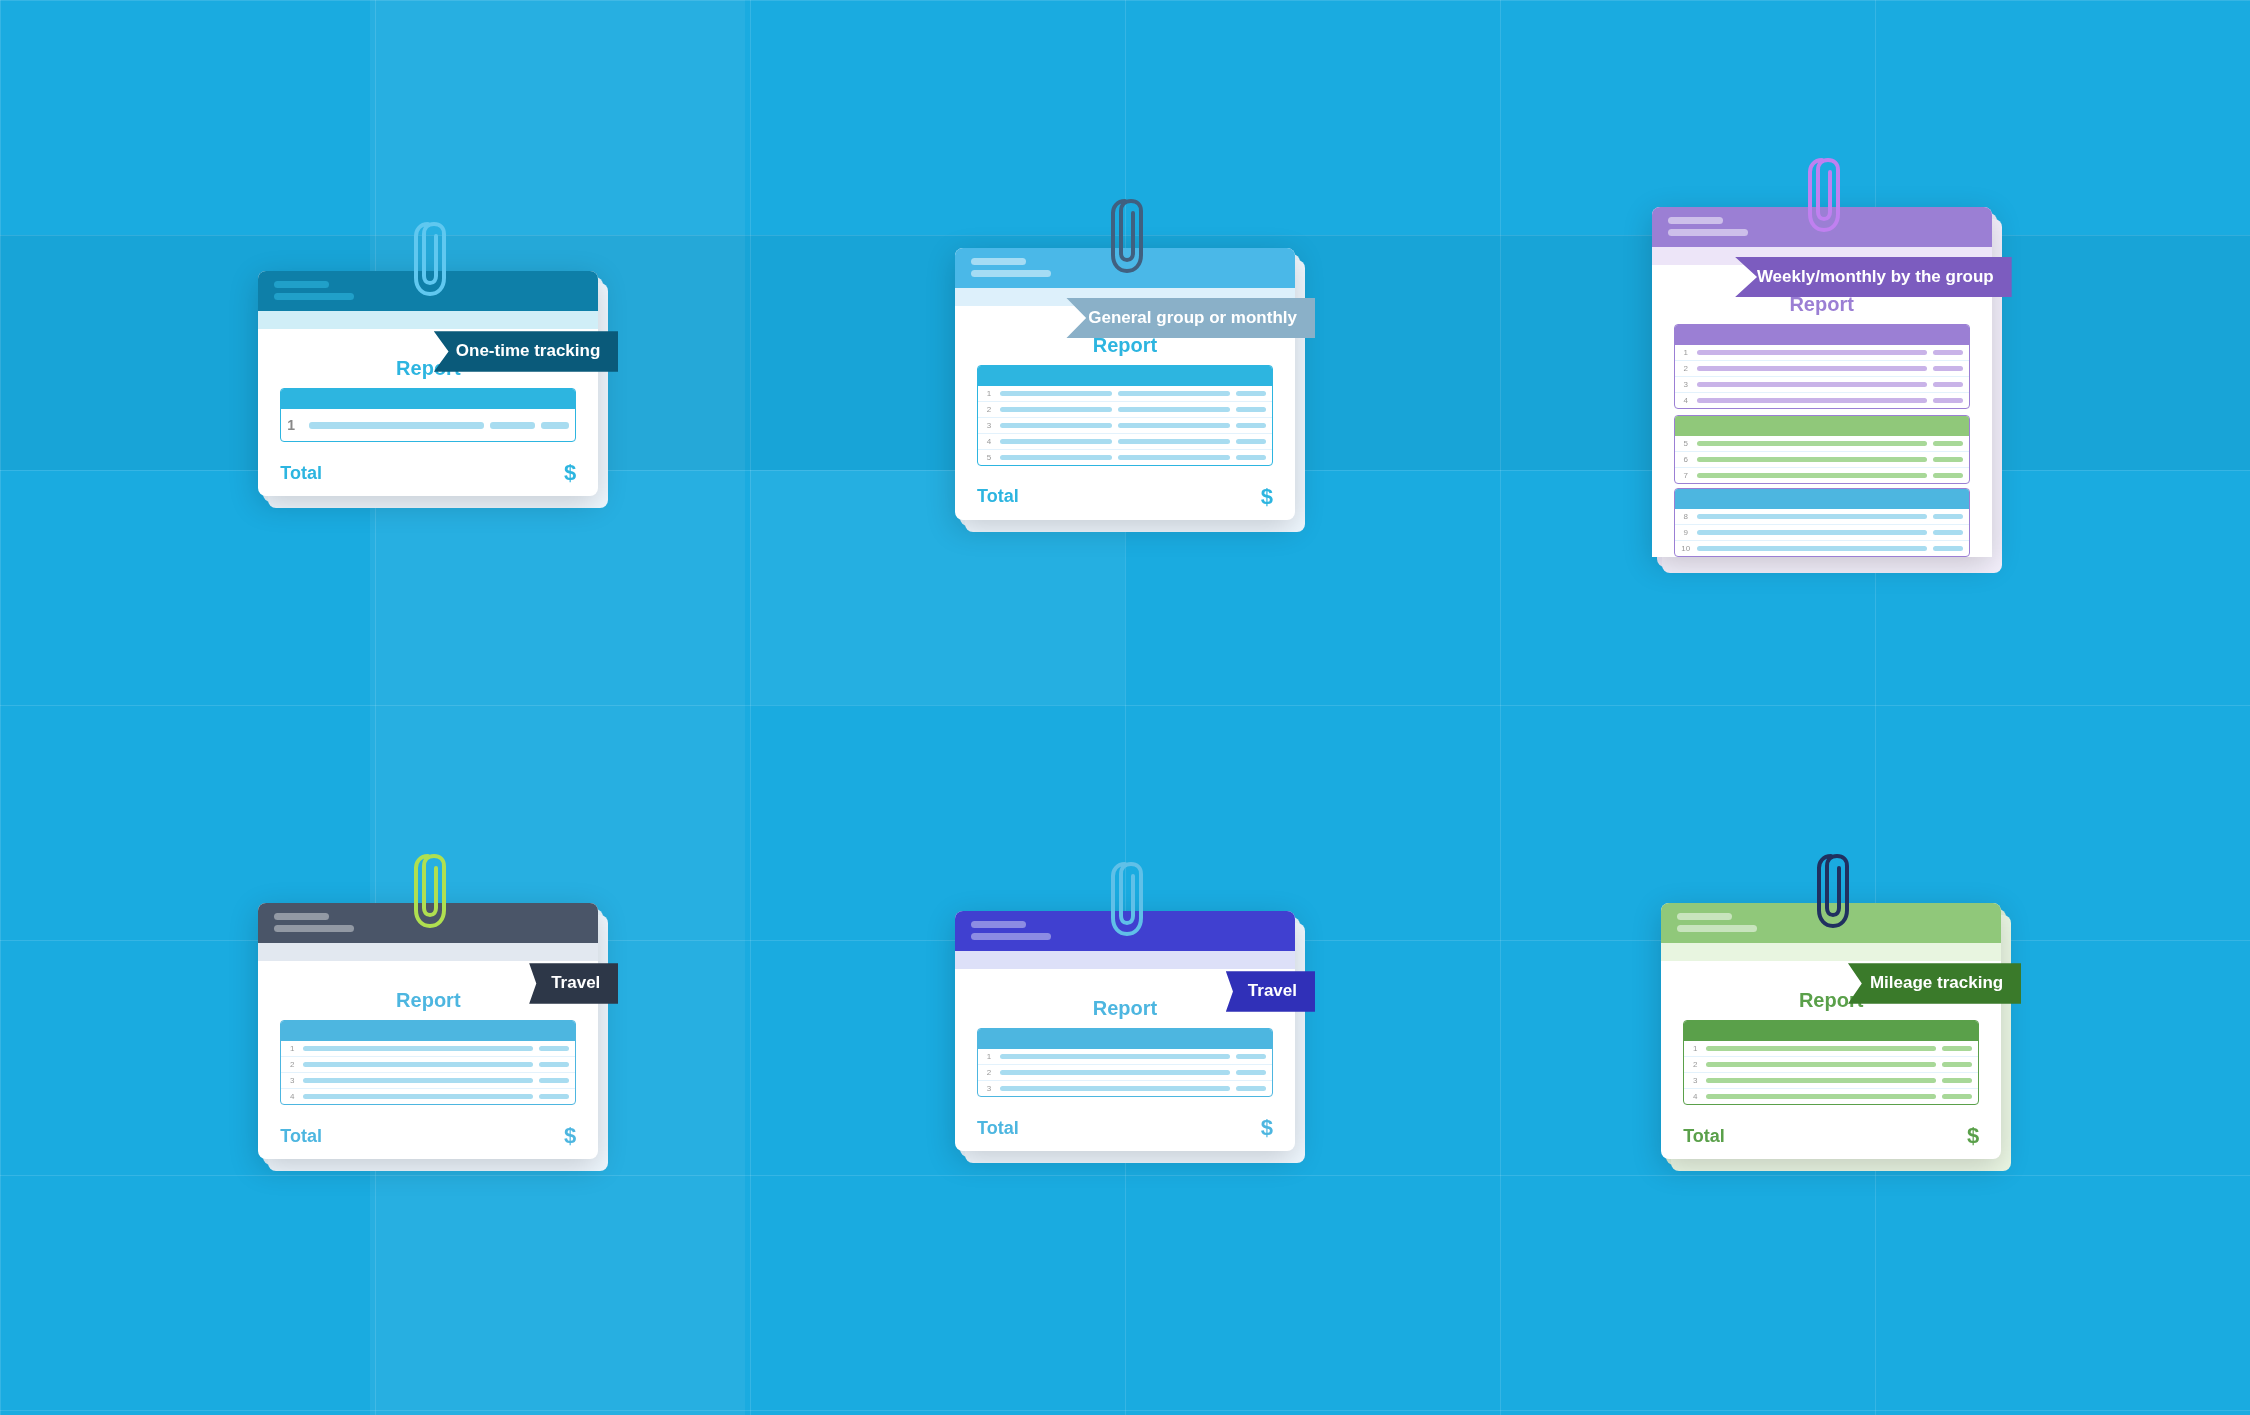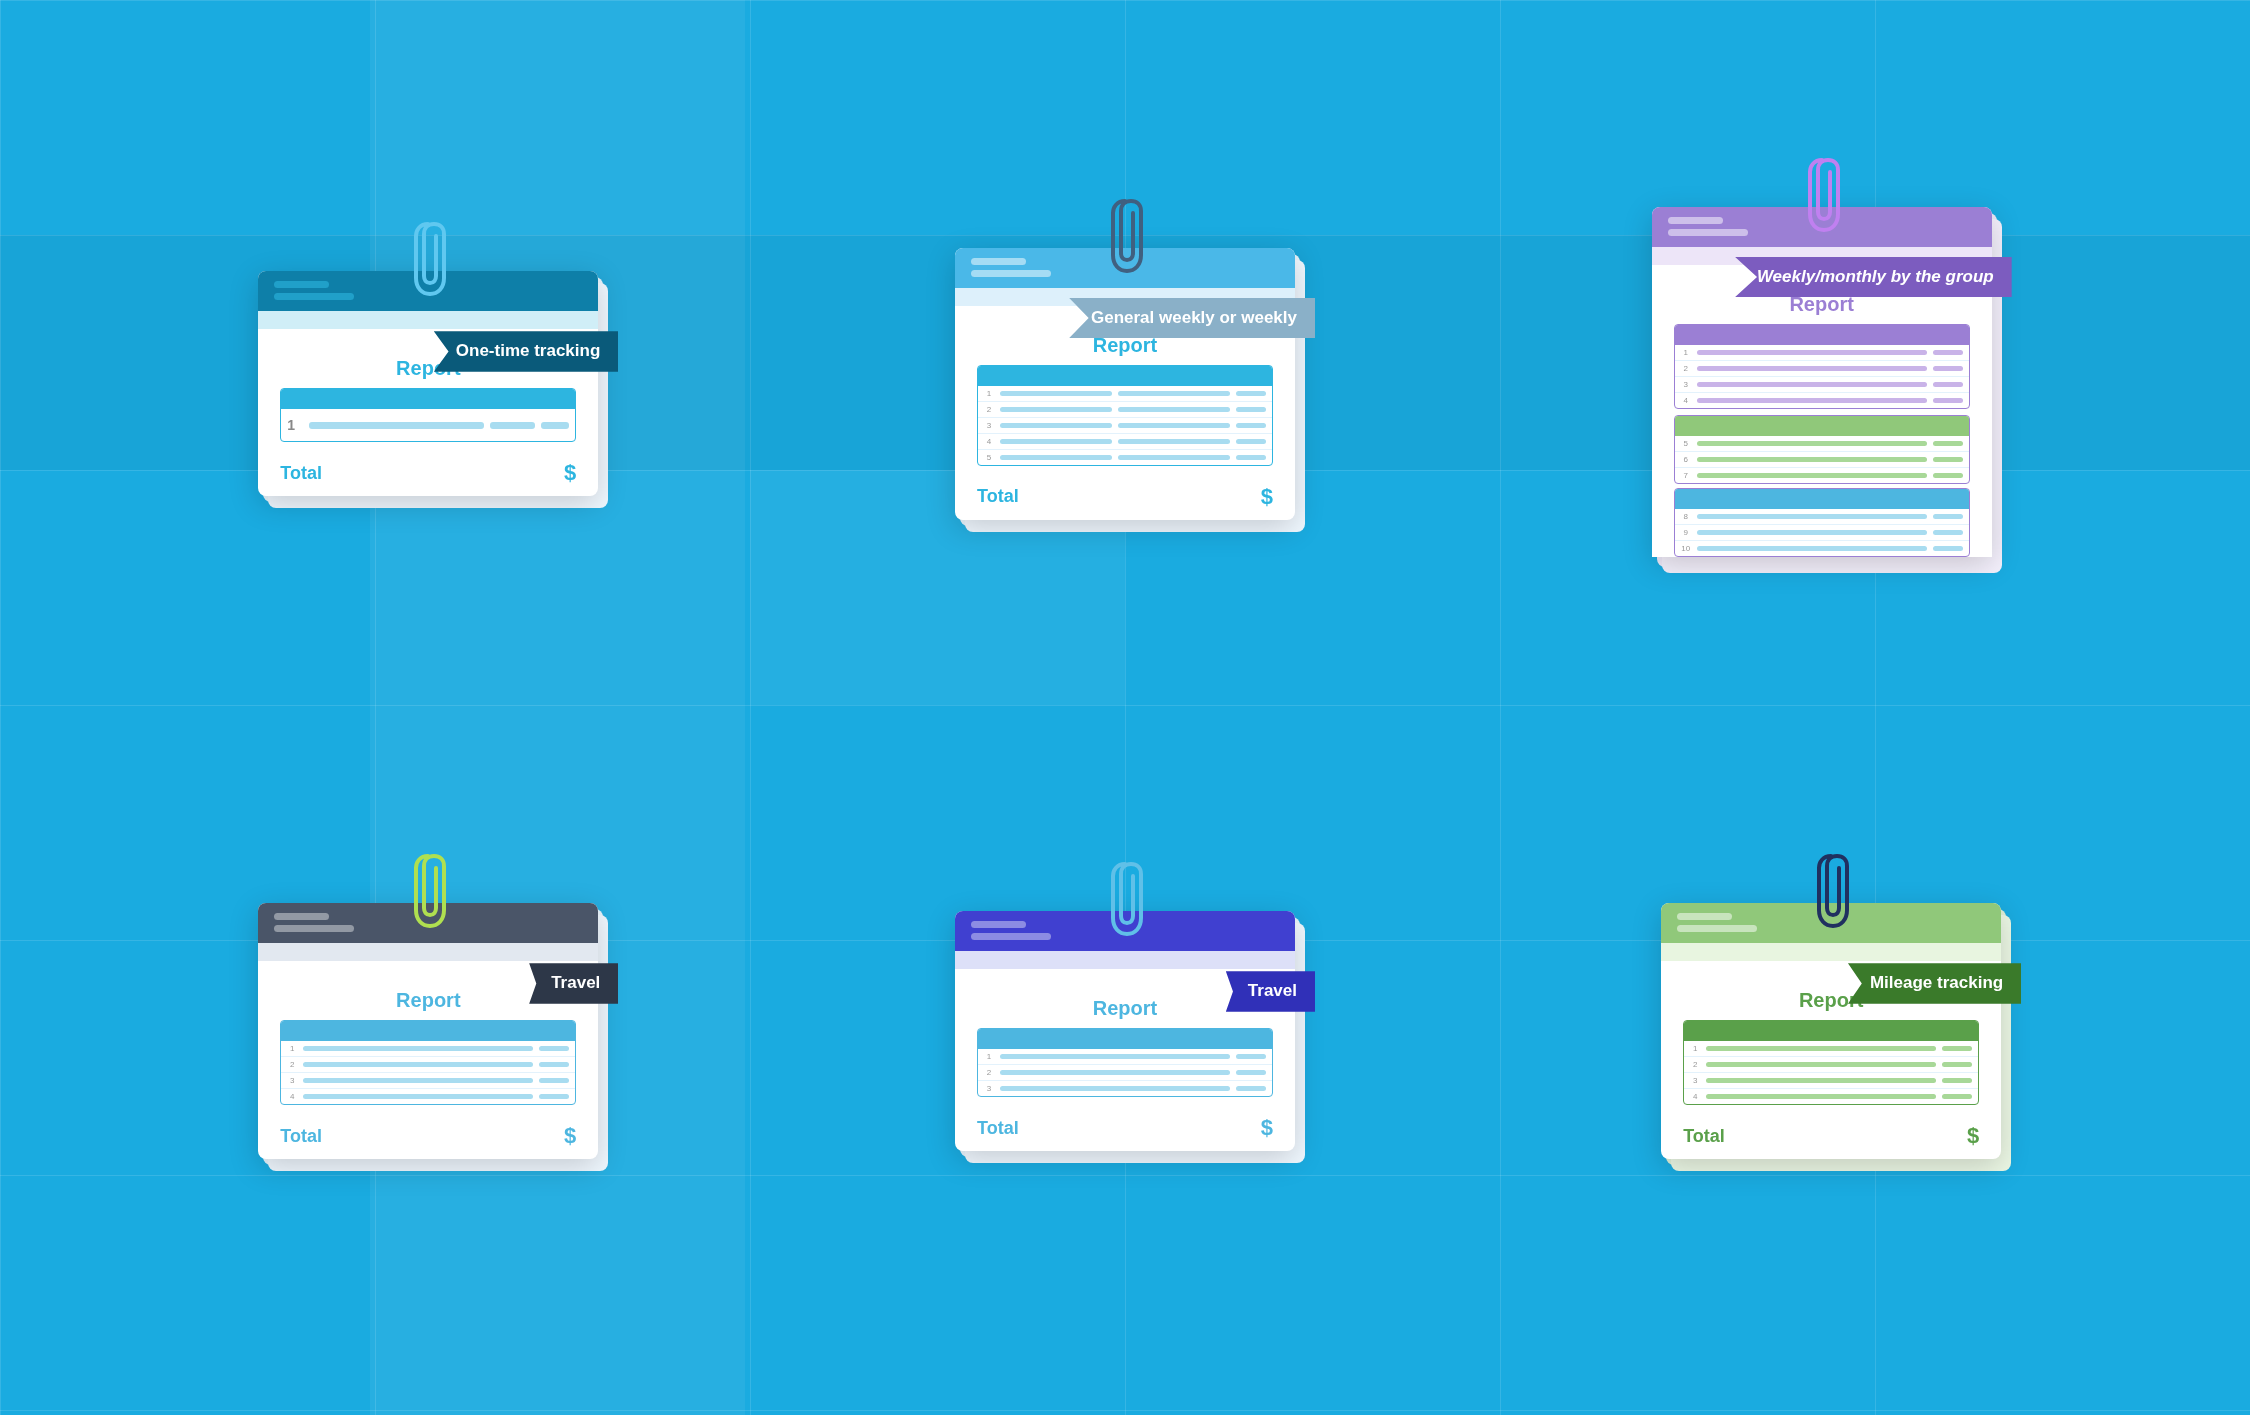--- a/index.html
+++ b/index.html
@@ -360,21 +360,21 @@
       <div class="card card-2">
         <div class="card-header">
           <div class="header-lines">
             <div class="line line-short header-line-color"></div>
             <div class="line line-medium header-line-color"></div>
           </div>
         </div>
         <div class="card-subheader"></div>
 
         <div class="banner-tag" style="background:#8ab0c8;top:50px;">
-          <span>General weekly or weekly</span>
+          <span>General group or monthly</span>
         </div>
 
         <div class="card-body">
           <div class="report-label">Report</div>
 
           <div class="table-area">
             <div class="table-header-row"></div>
             <div class="table-row">
               <span class="row-num">1</span>
               <div class="row-line" style="width:90px;"></div>
@@ -427,21 +427,21 @@
 
       <div class="card card-3">
         <div class="card-header">
           <div class="header-lines">
             <div class="line line-short header-line-color"></div>
             <div class="line line-medium header-line-color"></div>
           </div>
         </div>
         <div class="card-subheader"></div>
 
-        <div class="banner-tag" style="background:#7c5cbf;top:50px;font-style:italic;">
+        <div class="banner-tag" style="background:#7c5cbf;top:50px;">
           <span>Weekly/monthly by the group</span>
         </div>
 
         <div class="card-body">
           <div class="report-label">Report</div>
 
           <div class="table-area" style="margin-bottom:6px;">
             <div class="table-header-row" style="background:#9b7fd4;"></div>
             <div class="table-row">
               <span class="row-num">1</span>

